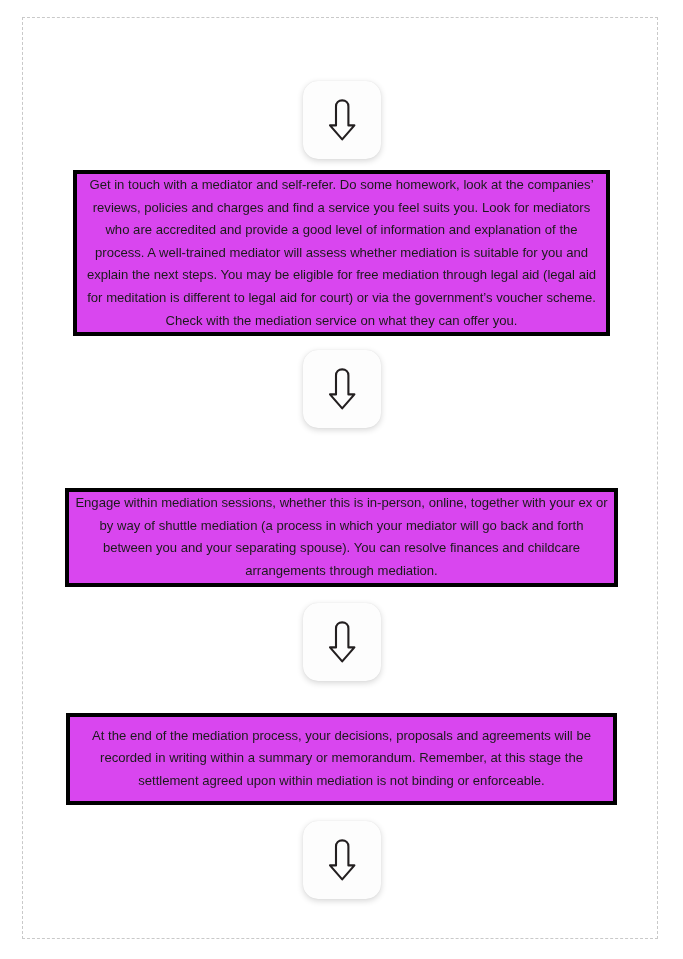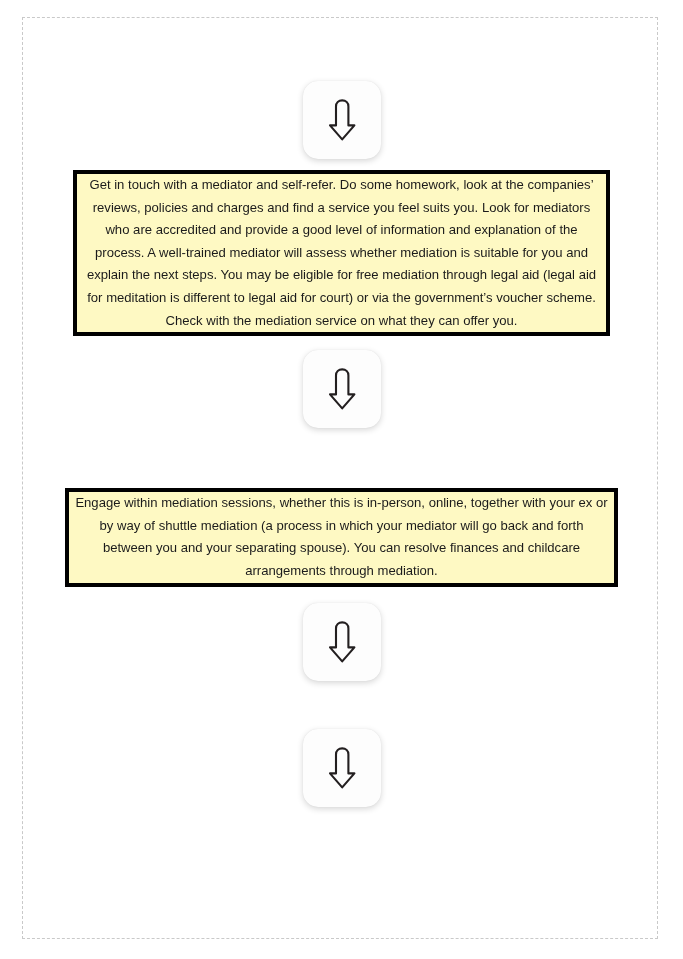--- a/index.html
+++ b/index.html
@@ -59,21 +59,21 @@
     flex: none;
   }
   .arrow-card .glyph {
     display: block;
     line-height: 0;
   }
   .arrow-card svg { display: block; }
 
   
   .step-box {
-    background: #fef9c3;
+    background: #d946ef;
     border: 4px solid #000000;
     display: flex;
     align-items: center;
     justify-content: center;
     flex: none;
   }
   .step-box p {
     margin: 0;
     padding: 0 6px;
     text-align: center;
@@ -143,20 +143,23 @@
     <div class="arrow-card">
       <span class="glyph">
         <svg width="30" height="44" viewBox="0 0 30 44" aria-hidden="true">
           <path d="M15.2 2.4 C 11.6 2.4 9.0 4.9 9.0 8.4 L 9.0 27.4 L 3.0 27.4 L 15.2 41.4 L 27.4 27.4 L 21.4 27.4 L 21.4 8.4 C 21.4 4.9 18.8 2.4 15.2 2.4 Z" fill="none" stroke="#231f20" stroke-width="2.1" stroke-linejoin="round" stroke-linecap="round"></path>
         </svg>
       </span>
     </div>
 
     <div class="gap-e"></div>
 
+    <div class="step-box box-3">
+      <p>At the end of the mediation process, your decisions, proposals and agreements will be recorded in writing within a summary or memorandum. Remember, at this stage the settlement agreed upon within mediation is not binding or enforceable.</p>
+    </div>
 
     <div class="gap-f"></div>
 
     <div class="arrow-card">
       <span class="glyph">
         <svg width="30" height="44" viewBox="0 0 30 44" aria-hidden="true">
           <path d="M15.2 2.4 C 11.6 2.4 9.0 4.9 9.0 8.4 L 9.0 27.4 L 3.0 27.4 L 15.2 41.4 L 27.4 27.4 L 21.4 27.4 L 21.4 8.4 C 21.4 4.9 18.8 2.4 15.2 2.4 Z" fill="none" stroke="#231f20" stroke-width="2.1" stroke-linejoin="round" stroke-linecap="round"></path>
         </svg>
       </span>
     </div>

